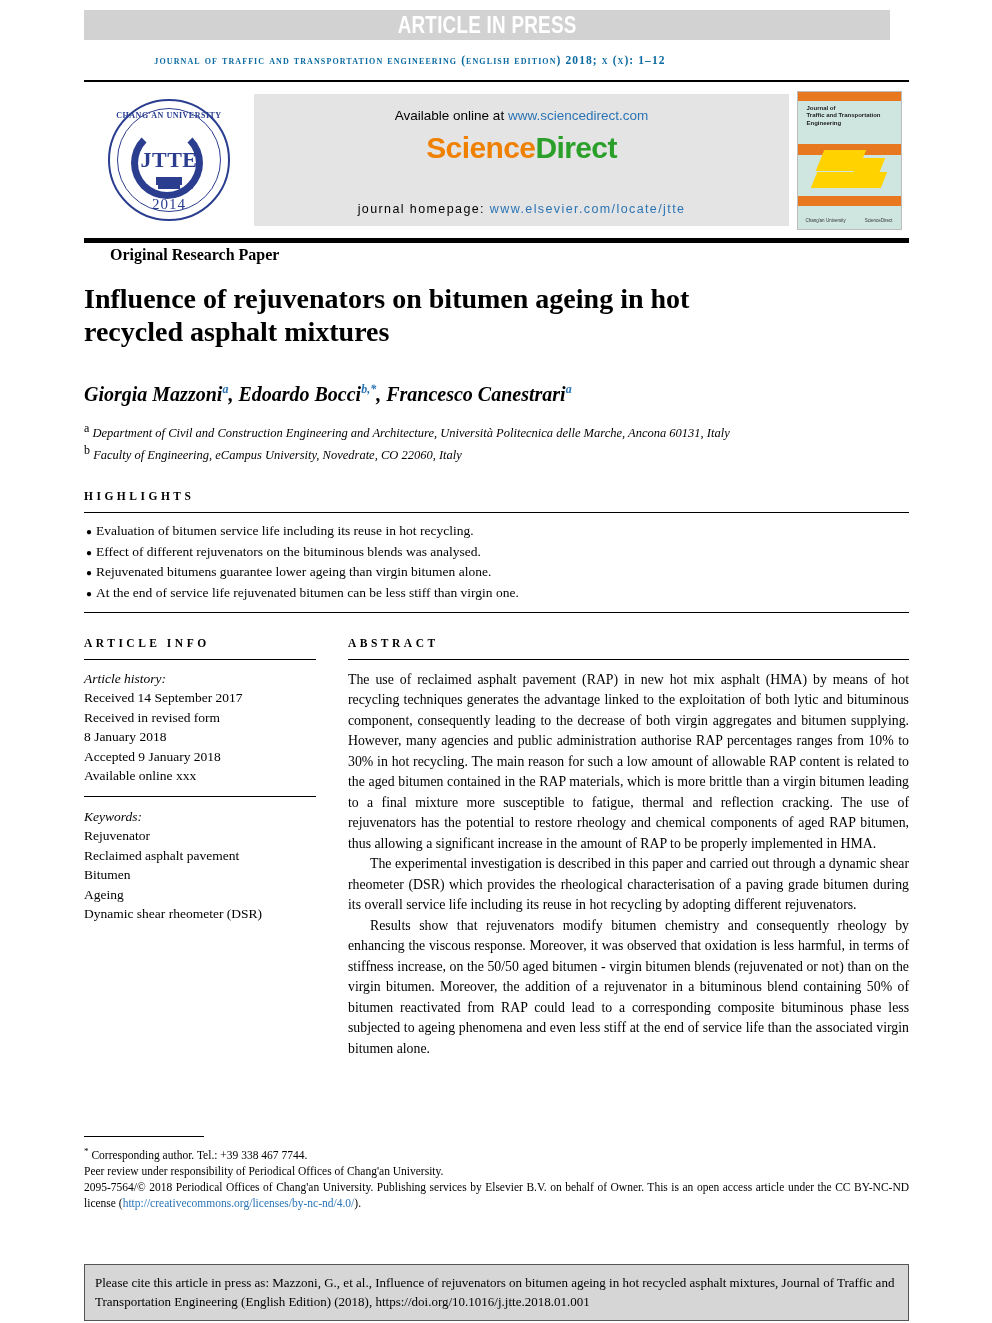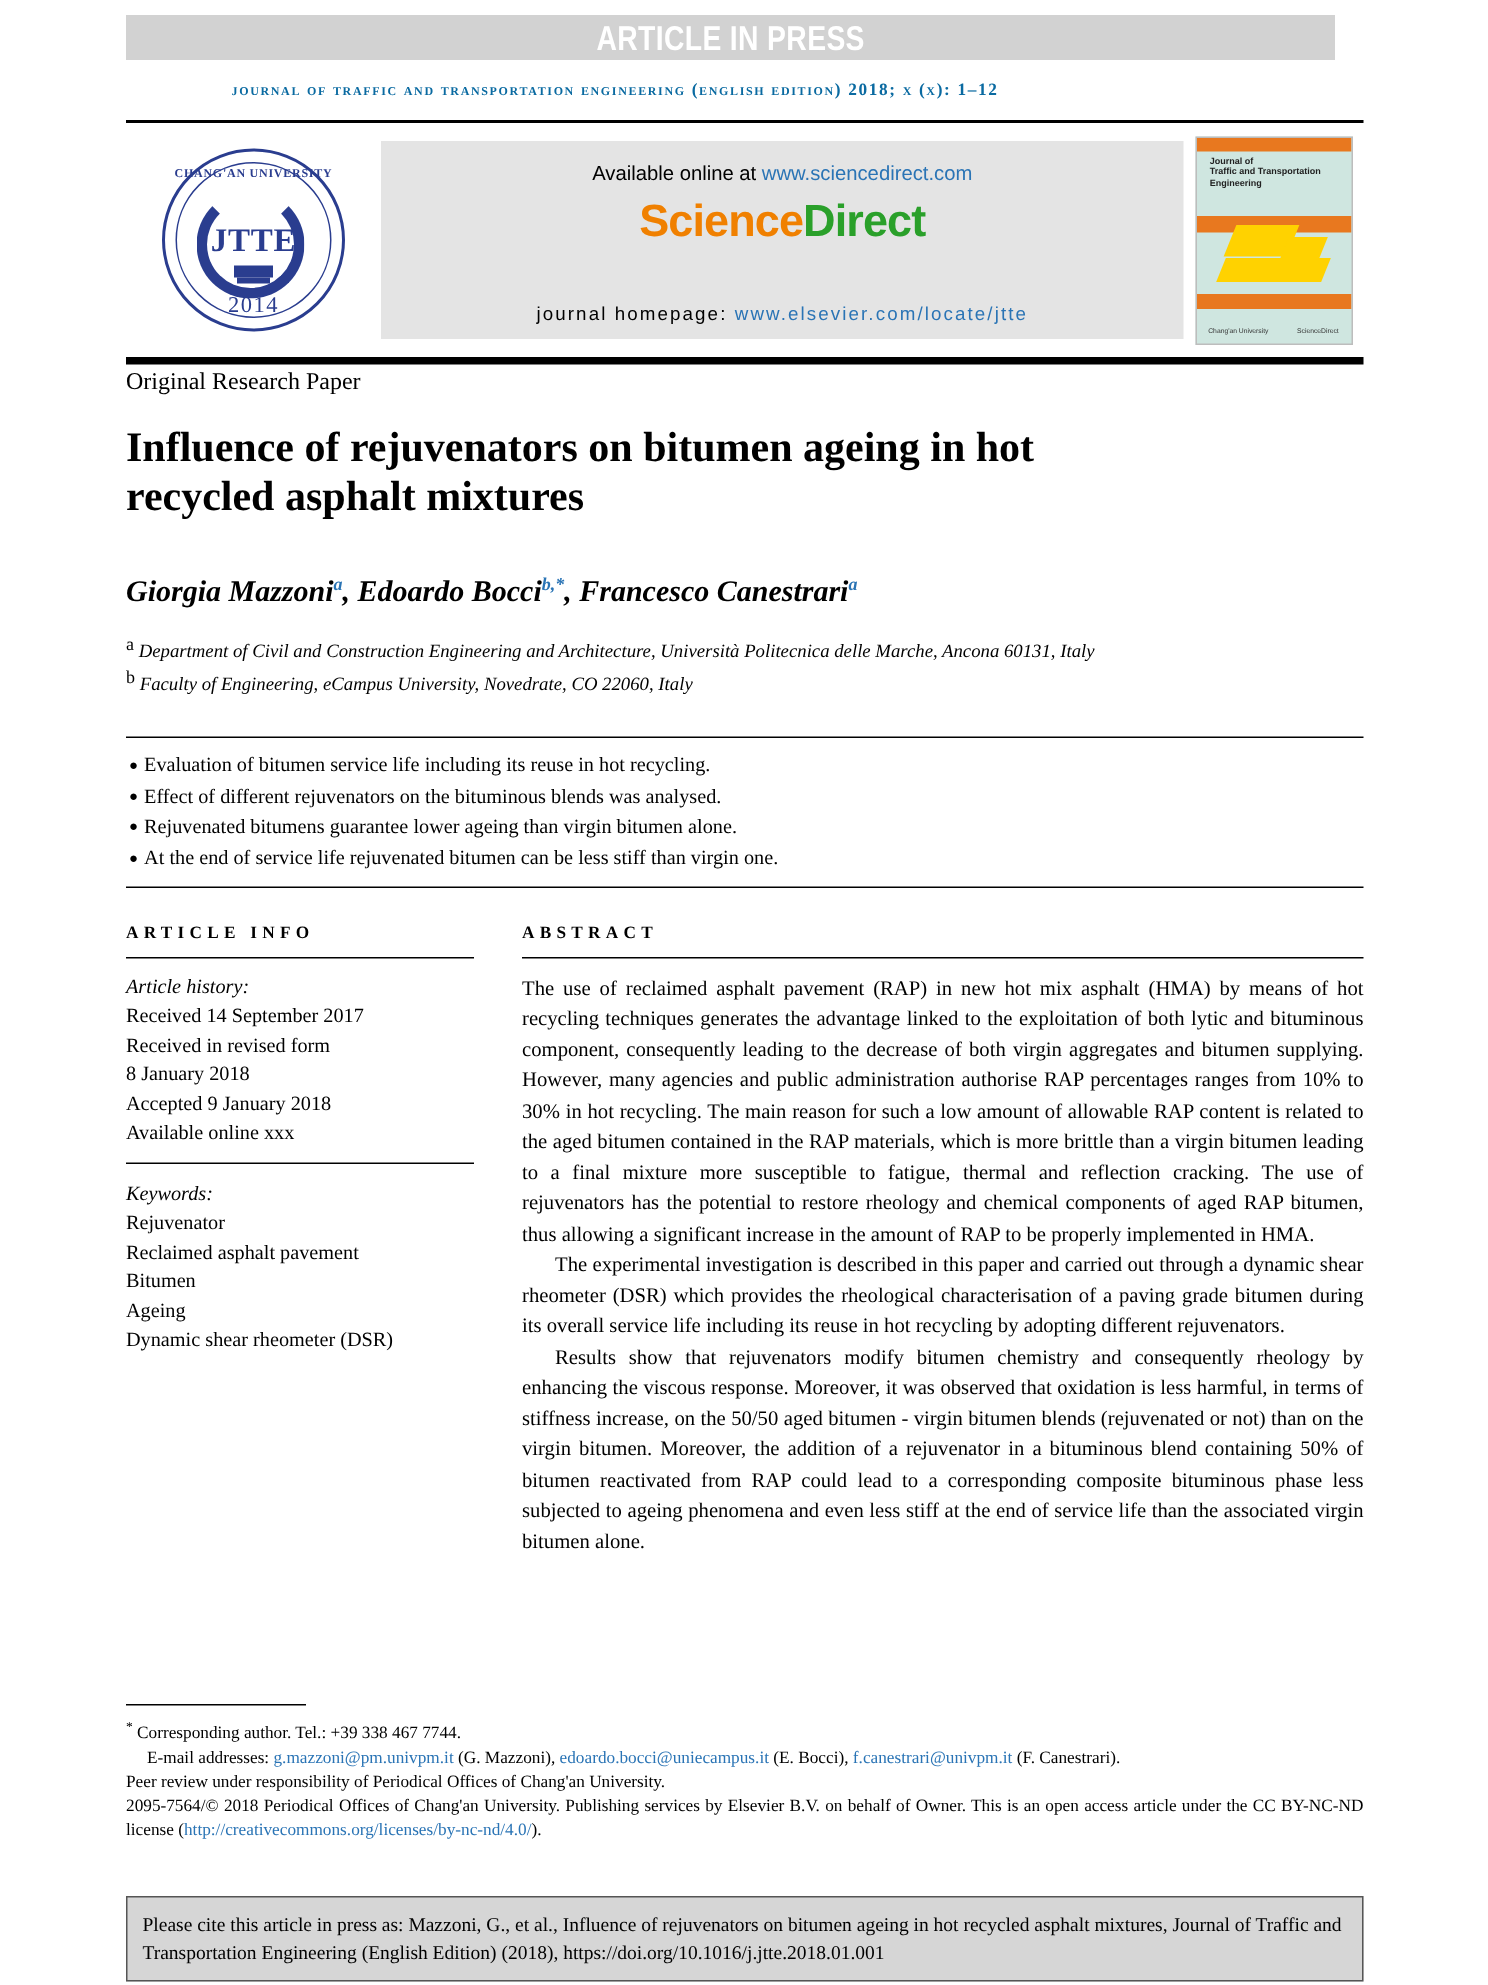--- a/index.html
+++ b/index.html
@@ -248,22 +248,23 @@
   
   .content {
     position: absolute;
     left: 84px;
     top: 246px;
     width: 825px;
   }
   .section-kind {
     font-family: "Liberation Serif", serif;
     font-size: 16px;
-    font-weight: normal;
+    font-weight: bold;
     margin-bottom: 18px;
+    margin-left: 26px;
   }
   .paper-title {
     font-family: "Liberation Serif", serif;
     font-size: 28px;
     font-weight: bold;
     line-height: 33px;
     margin: 0 0 34px 0;
     max-width: 650px;
   }
   .authors {
@@ -462,20 +463,21 @@
     <span>Edoardo Bocci</span><span class="sup sup-blue">b,*</span>,
     <span>Francesco Canestrari</span><span class="sup sup-blue">a</span>
   </div>
 
   <div class="affil">
     <div><span class="sup">a</span> <span>Department of Civil and Construction Engineering and Architecture, Università Politecnica delle Marche, Ancona 60131, Italy</span></div>
     <div><span class="sup">b</span> <span>Faculty of Engineering, eCampus University, Novedrate, CO 22060, Italy</span></div>
   </div>
 
   <div class="hl-wrap">
+    <div class="hl-head">HIGHLIGHTS</div>
     <div class="hl-list">
       <div class="hl-item"><span class="hl-bullet">●</span><span>Evaluation of bitumen service life including its reuse in hot recycling.</span></div>
       <div class="hl-item"><span class="hl-bullet">●</span><span>Effect of different rejuvenators on the bituminous blends was analysed.</span></div>
       <div class="hl-item"><span class="hl-bullet">●</span><span>Rejuvenated bitumens guarantee lower ageing than virgin bitumen alone.</span></div>
       <div class="hl-item"><span class="hl-bullet">●</span><span>At the end of service life rejuvenated bitumen can be less stiff than virgin one.</span></div>
     </div>
   </div>
 
   <div class="two-col">
 
@@ -512,29 +514,20 @@
 
   </div>
 </div>
 
 <div class="footnotes">
   <div class="fn-rule"></div>
   <div class="fn-line">
     <span class="fn-star">*</span>
     <span class="fn-italic">Corresponding author. Tel.: +39 338 467 7744.</span>
   </div>
-  <div class="fn-line fn-email">
-    <span class="fn-italic">E-mail addresses:</span>
-    <a class="lnk" href="#">g.mazzoni@pm.univpm.it</a>
-    <span>(G. Mazzoni),</span>
-    <a class="lnk" href="#">edoardo.bocci@uniecampus.it</a>
-    <span>(E. Bocci),</span>
-    <a class="lnk" href="#">f.canestrari@univpm.it</a>
-    <span>(F. Canestrari).</span>
-  </div>
   <div class="fn-line">Peer review under responsibility of Periodical Offices of Chang'an University.</div>
   <div class="copy-line">
     <span>2095-7564/© 2018 Periodical Offices of Chang'an University. Publishing services by Elsevier B.V. on behalf of Owner. This is an open access article under the CC BY-NC-ND license (</span><a class="lnk" href="#">http://creativecommons.org/licenses/by-nc-nd/4.0/</a><span>).</span>
   </div>
 </div>
 
 <div class="cite-box">
   <div class="cite-text">Please cite this article in press as: Mazzoni, G., et al., Influence of rejuvenators on bitumen ageing in hot recycled asphalt mixtures, Journal of Traffic and Transportation Engineering (English Edition) (2018), https://doi.org/10.1016/j.jtte.2018.01.001</div>
 </div>
 

